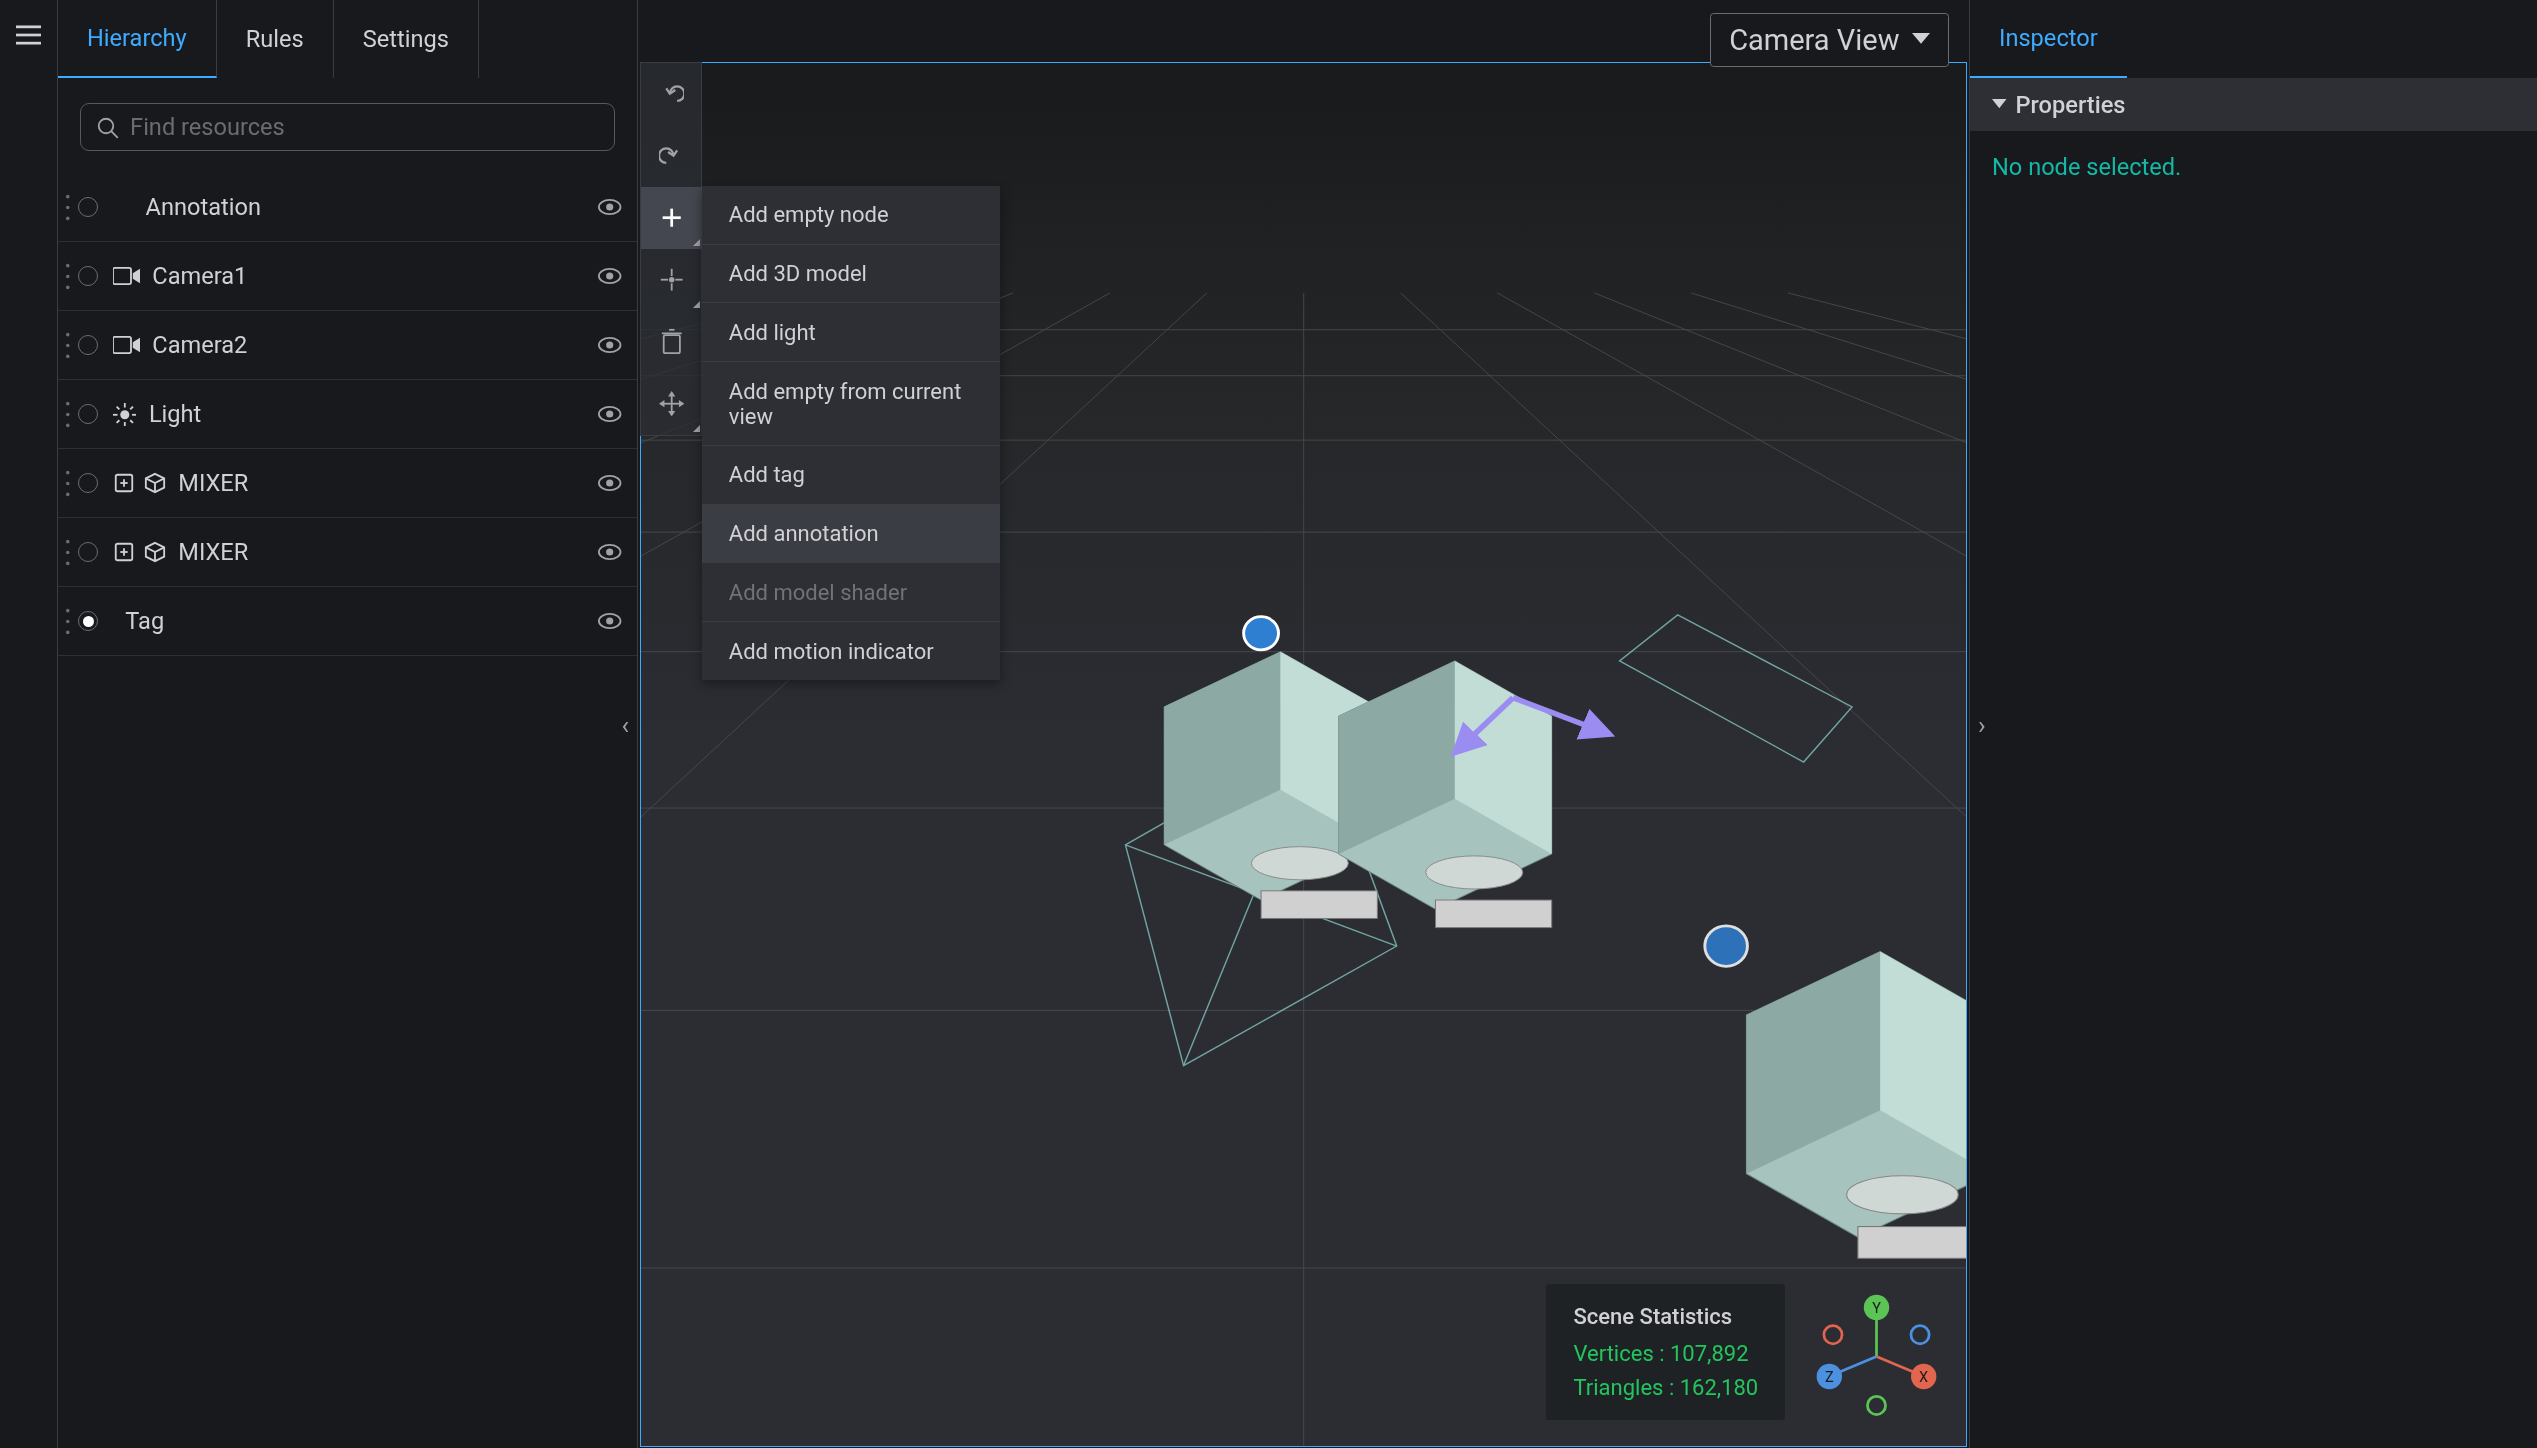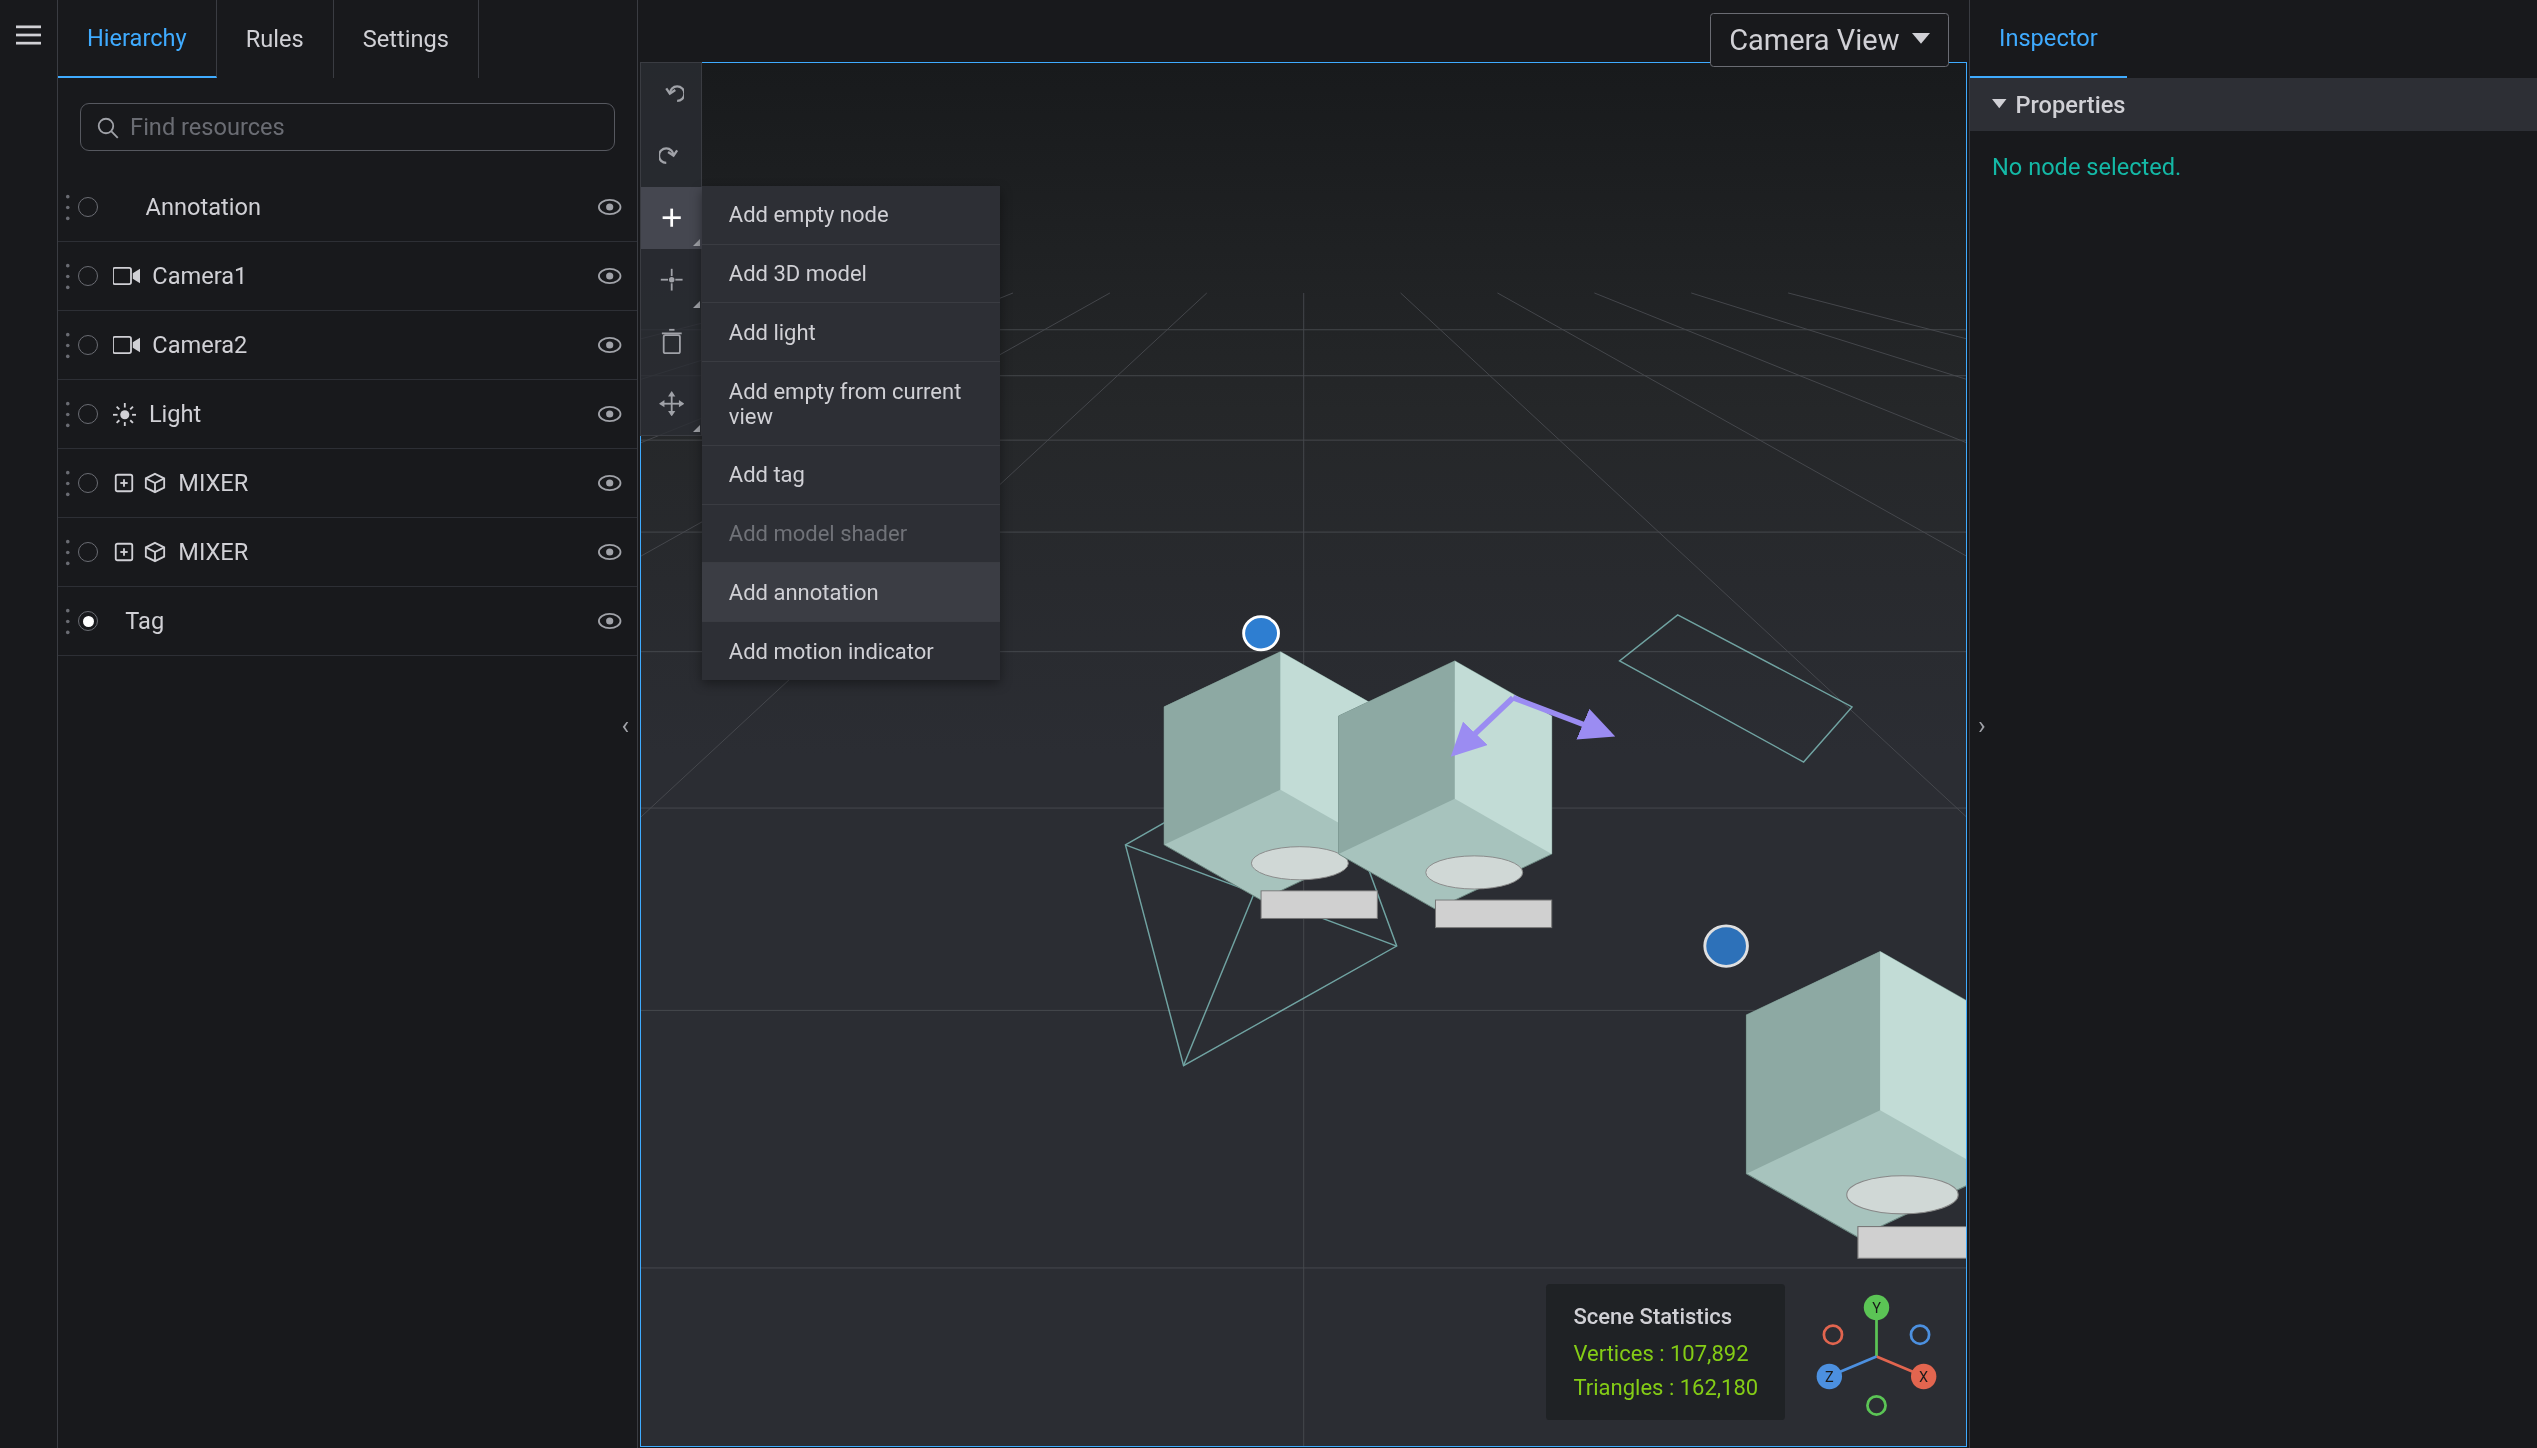--- a/index.html
+++ b/index.html
@@ -34,21 +34,21 @@
 .add-menu-item { padding: 16.4px 27px; border-bottom: 0.9px solid #3a3c42; cursor: pointer; font-size: 22px; color: #d0d0d5; }
 .add-menu-item.hover { background: #3b3d44; }
 .add-menu-item.disabled { color: #707278; }
 .add-menu-item:last-child { border-bottom: none; }
 .panel-toggle { position: absolute; top: 50%; transform: translateY(-50%); z-index: 4; cursor: pointer; background: transparent; border: none; color: #a0a2a8; font-size: 25.4px; padding: 7.3px 3.6px; }
 .panel-toggle.left { left: -22px; }
 .panel-toggle.right { right: -22px; }
 .scene-svg { width: 100%; height: 100%; display: block; background: linear-gradient(to bottom, #181a1c 0%, #252729 25%, #2b2d33 50%, #2b2d33 100%); }
 .stats-box { position: absolute; bottom: 27px; right: 182px; background: #1e2024dd; padding: 20px 27px; border-radius: 3.6px; font-size: 22px; z-index: 4; }
 .stats-box .stats-title { color: #d0d0d5; margin-bottom: 12.7px; font-weight: 500; }
-.stats-box .stats-row { color: #84cc16; margin-top: 9px; }
+.stats-box .stats-row { color: #22c55e; margin-top: 9px; }
 .axis-gizmo { position: absolute; bottom: 27px; right: 27px; width: 127px; height: 127px; z-index: 4; }
 .right-panel { width: 569px; background: #18191c; border-left: 0.9px solid #3a3c42; }
 .right-tabs { display: flex; height: 78px; }
 .right-tab { padding: 0 29px; display: flex; align-items: center; color: #3fabff; border-bottom: 2.7px solid #3fabff; cursor: pointer; }
 .props-header { background: #2d2f35; padding: 12.7px 22px; display: flex; align-items: center; gap: 9px; font-weight: 500; cursor: pointer; }
 .props-body { padding: 22px; color: #14b8a6; }
 svg { display: block; }
 </style>
 </head>
 <body>
@@ -406,22 +406,22 @@
         <span class="corner"></span>
       </div>
     </div>
 
     <div class="add-menu">
       <div class="add-menu-item">Add empty node</div>
       <div class="add-menu-item">Add 3D model</div>
       <div class="add-menu-item">Add light</div>
       <div class="add-menu-item">Add empty from current view</div>
       <div class="add-menu-item">Add tag</div>
+      <div class="add-menu-item hover">Add annotation</div>
       <div class="add-menu-item disabled">Add model shader</div>
-      <div class="add-menu-item hover">Add annotation</div>
       <div class="add-menu-item">Add motion indicator</div>
     </div>
 
     <div class="stats-box">
       <div class="stats-title">Scene Statistics</div>
       <div class="stats-row"><span>Vertices : </span><span>107,892</span></div>
       <div class="stats-row"><span>Triangles : </span><span>162,180</span></div>
     </div>
 
     <div class="axis-gizmo">

